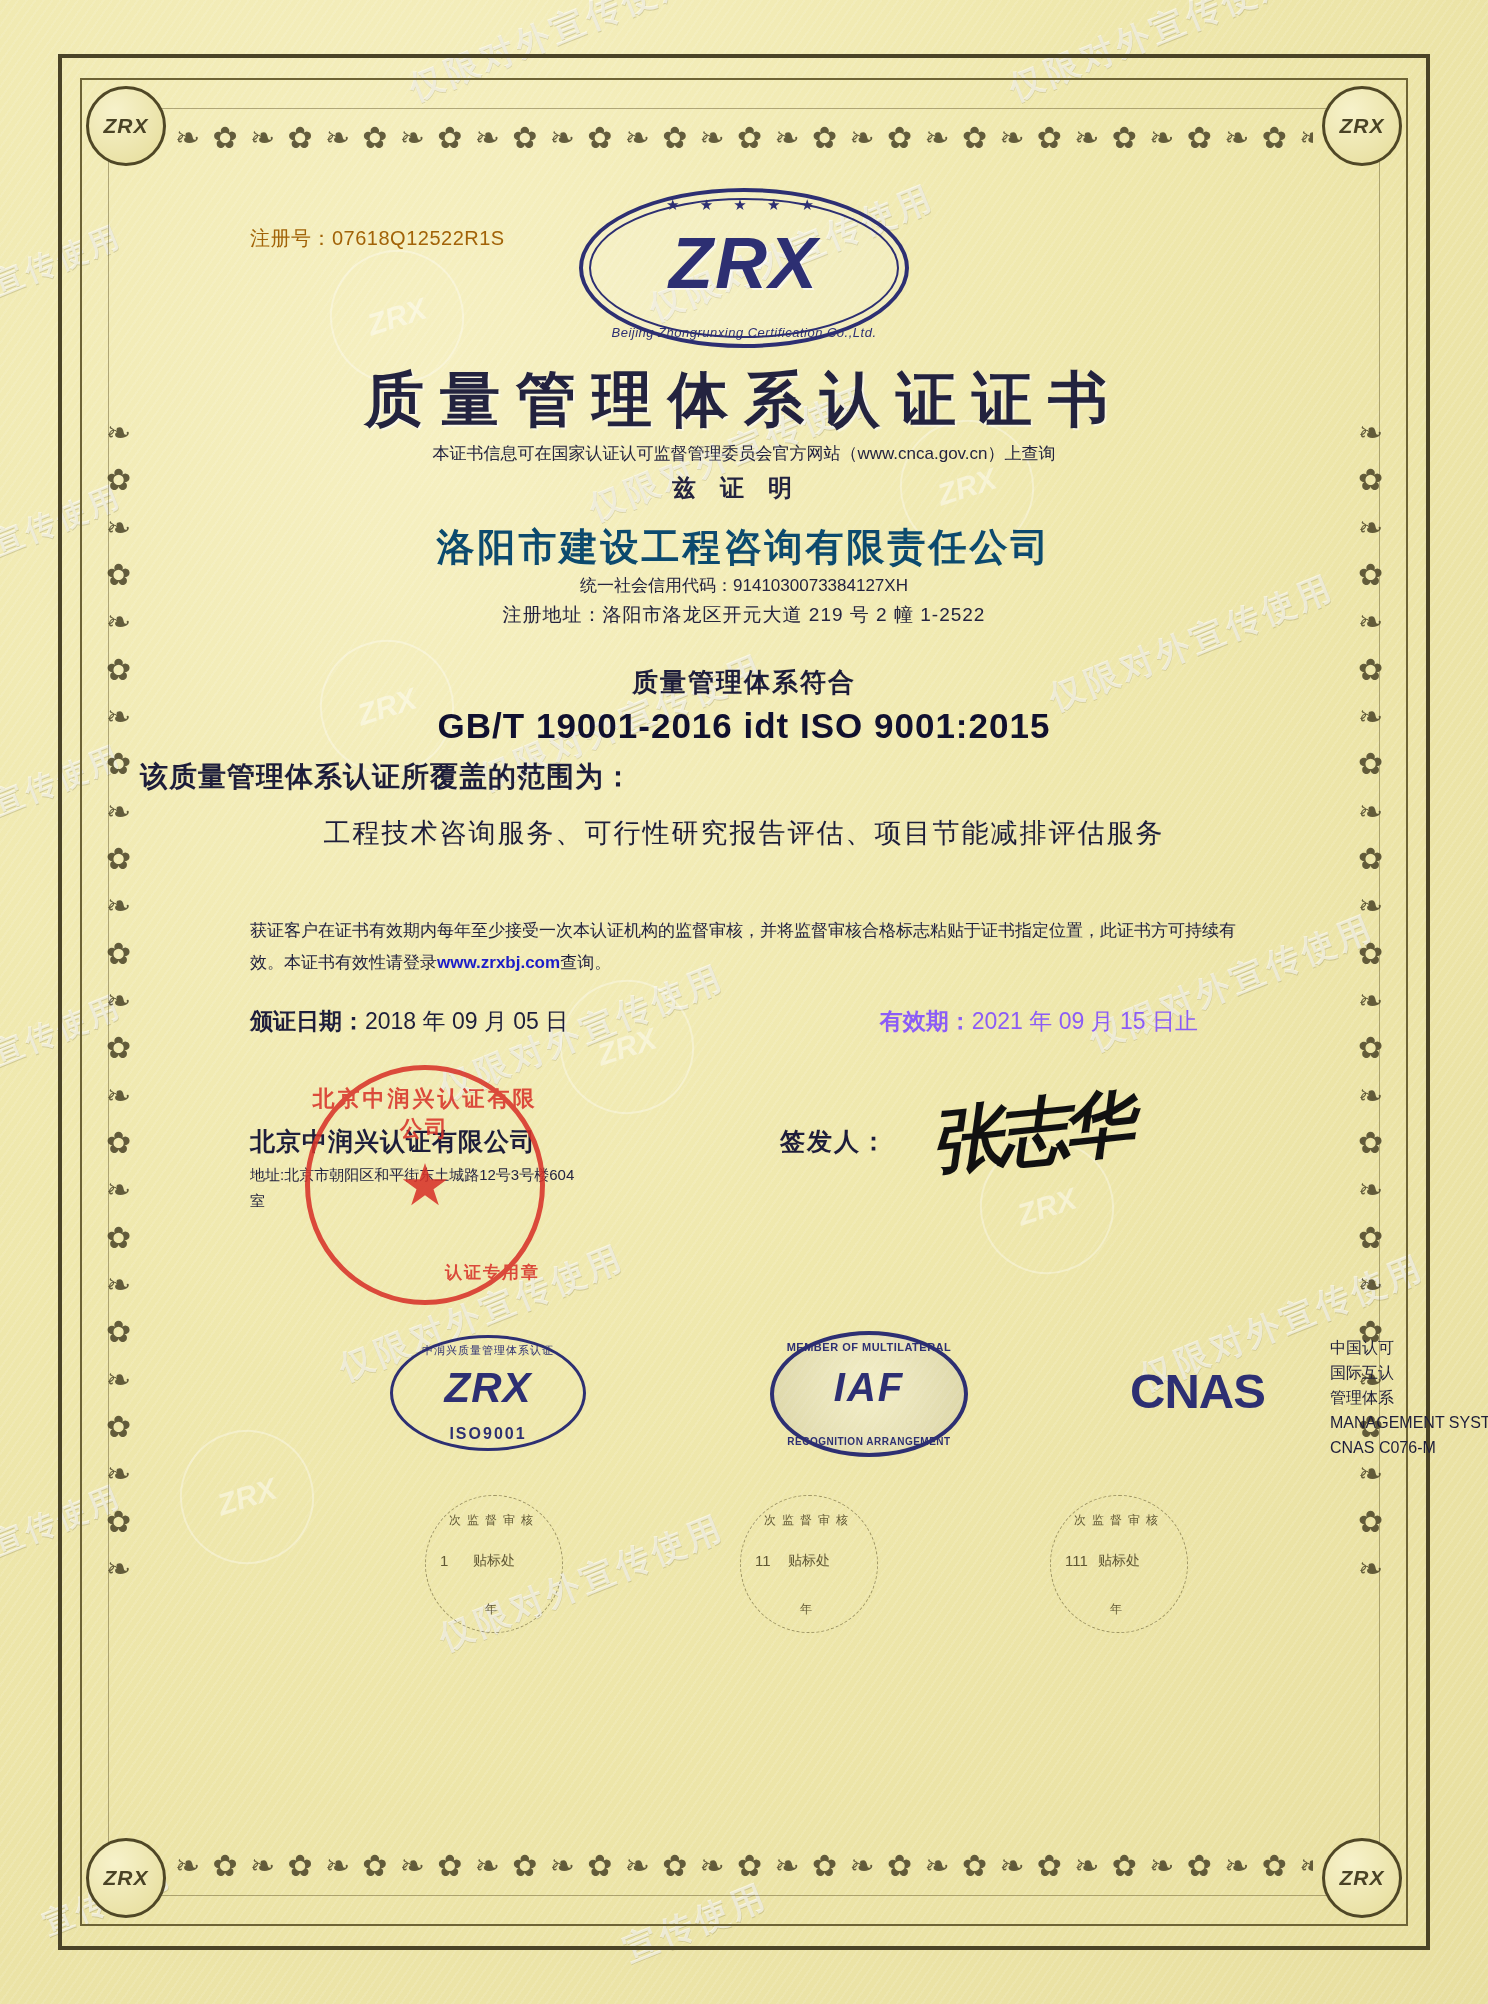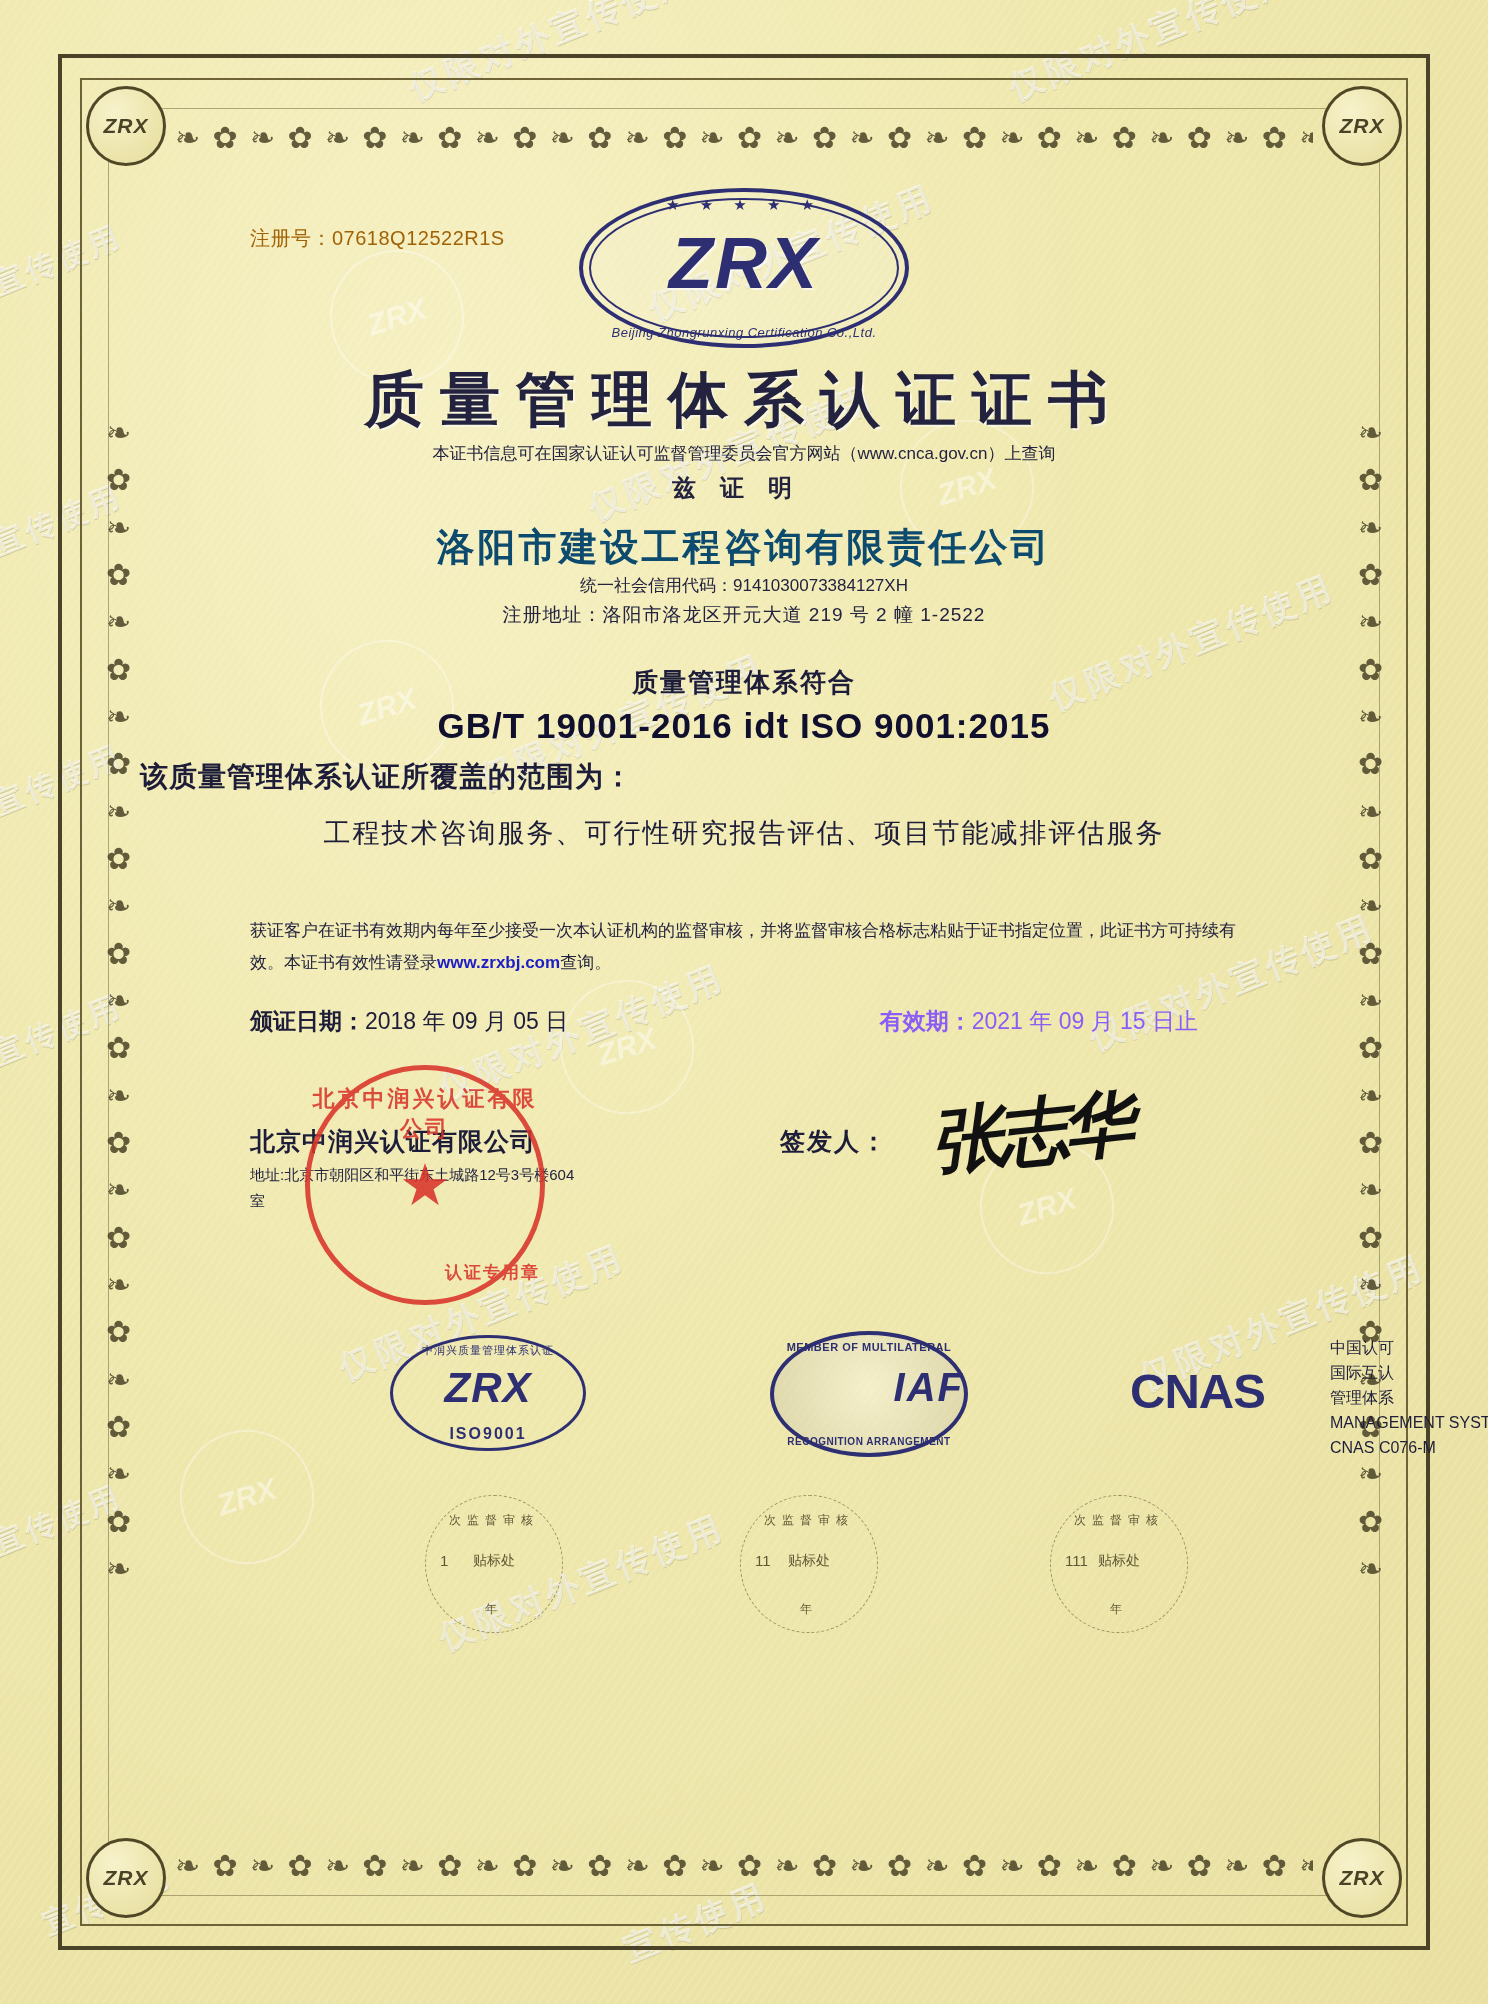--- a/index.html
+++ b/index.html
@@ -228,21 +228,21 @@
   }
   .zrx-small .top{position:absolute;left:0;right:0;top:5px;text-align:center;font-size:11px;letter-spacing:1px;}
   .zrx-small .bot{position:absolute;left:0;right:0;bottom:5px;text-align:center;font-size:16px;font-weight:bold;letter-spacing:2px;}
 
   .iaf{
     position:absolute;left:520px;top:-4px;width:190px;height:118px;
     border-radius:50%;border:4px solid #2d2f72;
     background:radial-gradient(circle at 50% 45%, rgba(255,255,255,.35), rgba(45,47,114,.10));
     color:#2d2f72;
   }
-  .iaf .mid{position:absolute;left:0;right:0;top:30px;text-align:right;font-size:40px;font-weight:bold;font-style:italic;letter-spacing:2px;}
+  .iaf .mid{position:absolute;left:0;right:0;top:30px;text-align:center;font-size:40px;font-weight:bold;font-style:italic;letter-spacing:2px;}
   .iaf .top{position:absolute;left:0;right:0;top:6px;text-align:center;font-size:11px;font-weight:bold;letter-spacing:.5px;}
   .iaf .bot{position:absolute;left:0;right:0;bottom:6px;text-align:center;font-size:10px;font-weight:bold;letter-spacing:.5px;}
 
   .cnas{
     position:absolute;left:880px;top:6px;width:180px;height:100px;
     color:#2d2f72;font-size:49px;font-weight:bold;letter-spacing:-1px;
     line-height:100px;
   }
   .cnas-text{
     position:absolute;left:1080px;top:0;width:230px;

